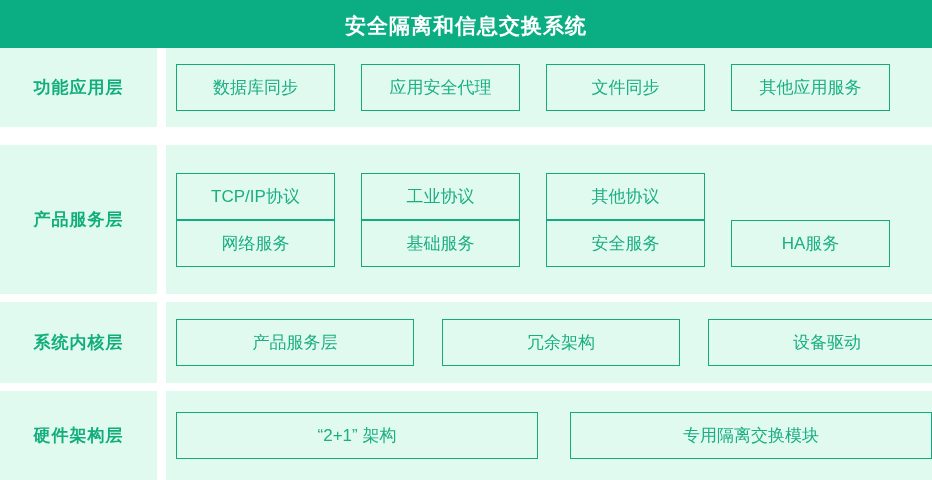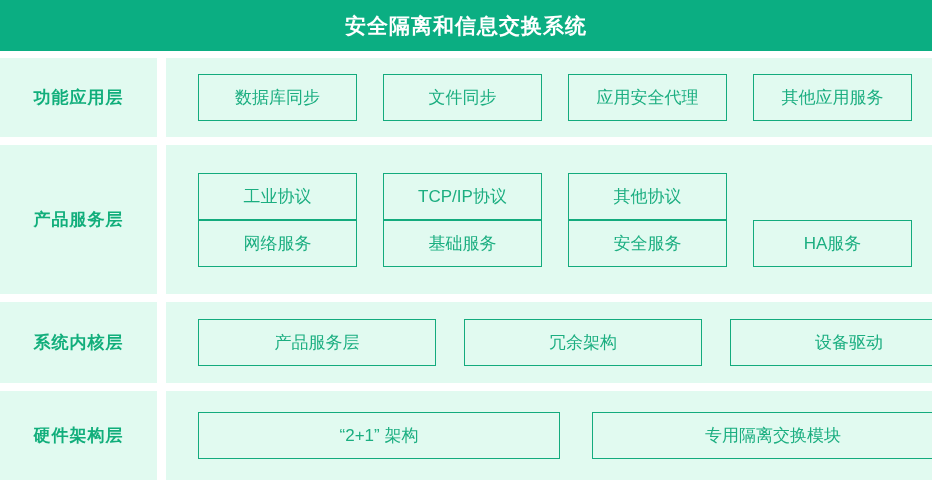--- a/index.html
+++ b/index.html
@@ -40,21 +40,21 @@
     line-height: 1;
   }
 
   
   .layer-row {
     position: absolute;
     left: 0;
     width: 932px;
     display: flex;
   }
-  .row-1 { top: 58px;  height: 79px; }
+  .row-1 { top: 48px;  height: 79px; }
   .row-2 { top: 145px; height: 149px; }
   .row-3 { top: 302px; height: 81px; }
   .row-4 { top: 391px; height: 89px; }
 
   .layer-label {
     width: 157px;
     flex: 0 0 157px;
     background: #e1faf0;
     display: flex;
     align-items: center;
@@ -70,21 +70,21 @@
     background: #ffffff;
   }
 
   .layer-content {
     flex: 1 1 auto;
     background: #e1faf0;
     display: flex;
     flex-direction: column;
     justify-content: center;
     align-items: stretch;
-    padding: 0 16px 0 32px;
+    padding: 0 16px 0 10px;
     box-sizing: border-box;
   }
 
   .box-line {
     display: flex;
     justify-content: space-between;
     align-items: center;
   }
   .box-line + .box-line { }
 
@@ -118,34 +118,34 @@
   <div class="header-banner">
     <div class="header-title">安全隔离和信息交换系统</div>
   </div>
 
   <div class="layer-row row-1">
     <div class="layer-label">功能应用层</div>
     <div class="layer-spacer"></div>
     <div class="layer-content">
       <div class="box-line">
         <div class="item-box">数据库同步</div>
+        <div class="item-box">应用安全代理</div>
         <div class="item-box">文件同步</div>
-        <div class="item-box">应用安全代理</div>
         <div class="item-box">其他应用服务</div>
       </div>
     </div>
   </div>
 
   <div class="layer-row row-2">
     <div class="layer-label">产品服务层</div>
     <div class="layer-spacer"></div>
     <div class="layer-content">
       <div class="box-line">
+        <div class="item-box">TCP/IP协议</div>
         <div class="item-box">工业协议</div>
-        <div class="item-box">TCP/IP协议</div>
         <div class="item-box">其他协议</div>
       </div>
       <div class="box-line">
         <div class="item-box">网络服务</div>
         <div class="item-box">基础服务</div>
         <div class="item-box">安全服务</div>
         <div class="item-box">HA服务</div>
       </div>
     </div>
   </div>

